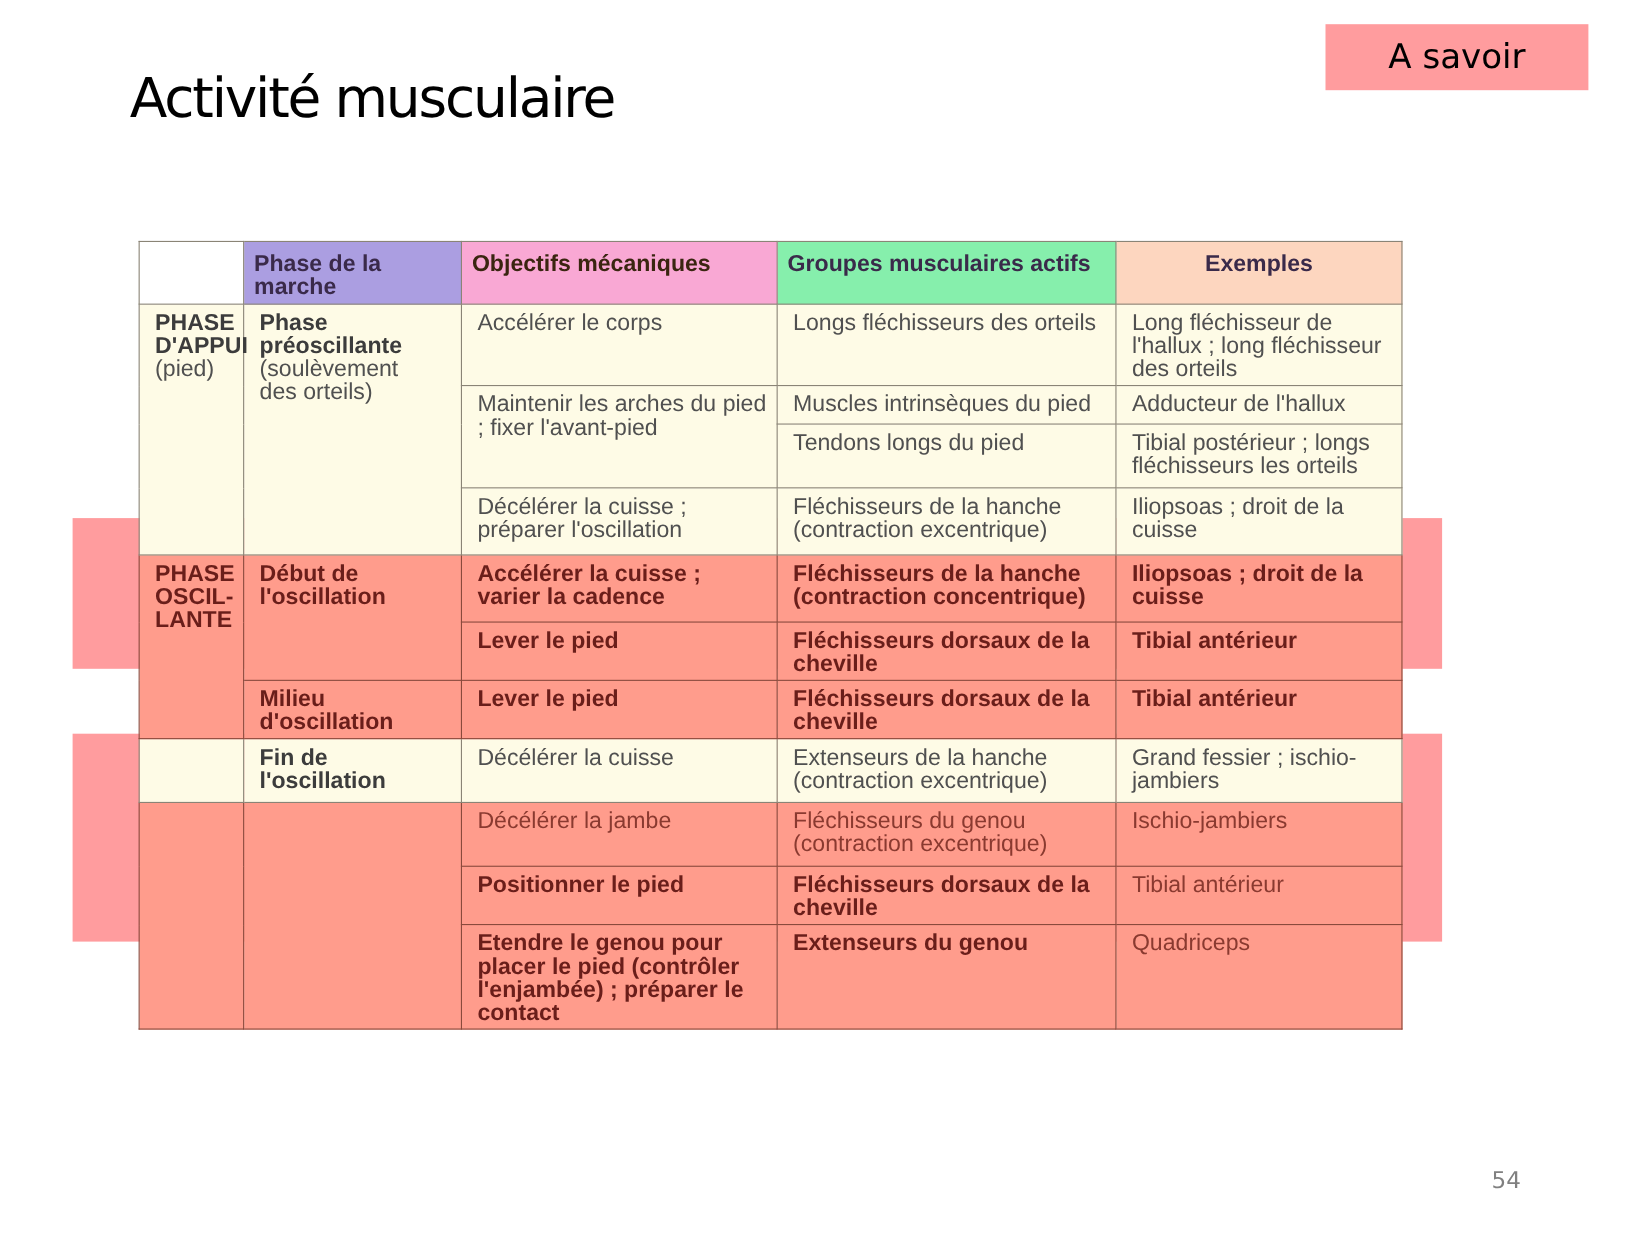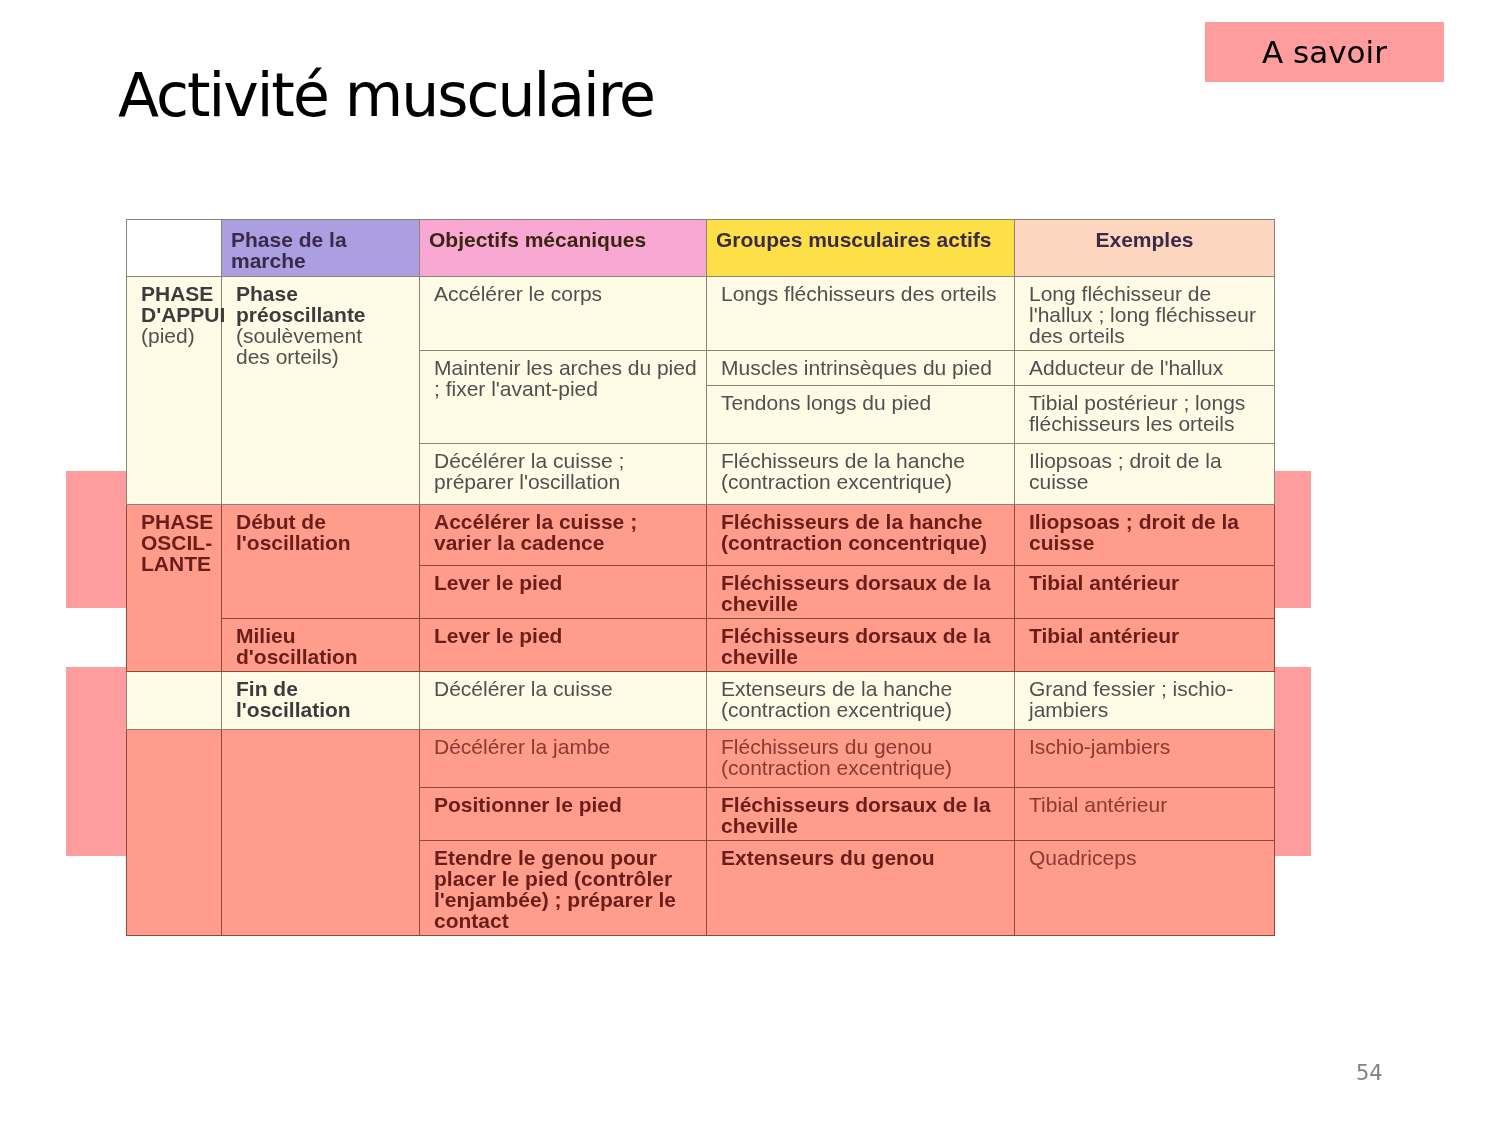--- a/index.html
+++ b/index.html
@@ -8,21 +8,21 @@
     background: #ffffff; font-family: "Liberation Sans", sans-serif;
   }
   .badge {
     position: absolute; left: 1205px; top: 22px; width: 239px; height: 60px;
     background: #ff9c9e; color: #000; font-family: "DejaVu Sans", sans-serif;
     font-size: 31px; display: flex; align-items: center; justify-content: center;
   }
   .title {
     position: absolute; left: 118px; top: 62px; margin: 0;
     font-family: "DejaVu Sans", sans-serif; font-weight: normal;
-    font-size: 60px; letter-spacing: -2px; color: #000; line-height: 1.1;
+    font-size: 50px; letter-spacing: -2px; color: #000; line-height: 1.1;
   }
   .page-num {
     position: absolute; left: 1356px; top: 1061px; font-size: 21px; color: #808080;
     font-family: "DejaVu Sans", sans-serif;
   }
   .hl {
     position: absolute; background: #ff9c9e; z-index: 0;
   }
   .table-wrap {
     position: absolute; left: 126px; top: 219px; width: 1148px; z-index: 1;
@@ -32,21 +32,21 @@
     font-size: 21px; color: #505050;
   }
   td, th {
     border: 1.5px solid #8a8476; vertical-align: top; padding: 6px 9px 4px 14px;
     line-height: 21px; text-align: left; background: #fefbe6;
   }
   th { font-weight: bold; color: #3a2a4a; padding: 9px 9px 5px 9px; }
   th.c0 { background: #ffffff; }
   th.c1 { background: #ab9ee1; }
   th.c2 { background: #f9a8d4; color: #3a2510; }
-  th.c3 { background: #fde047; }
+  th.c3 { background: #86efac; }
   th.c4 { background: #fdd6bf; text-align: center; }
   .b { font-weight: bold; color: #3c3c3c; }
   tr.red td { background: #ff9c8c; color: #7a2c24; border-color: #8a4a3c; }
   tr.red td.b, td.red.b { color: #6a1e1a; }
   .red-light { color: #8a3a30 !important; margin-top: 12px; }
 </style>
 </head>
 <body>
 
 <div class="badge">A savoir</div>

